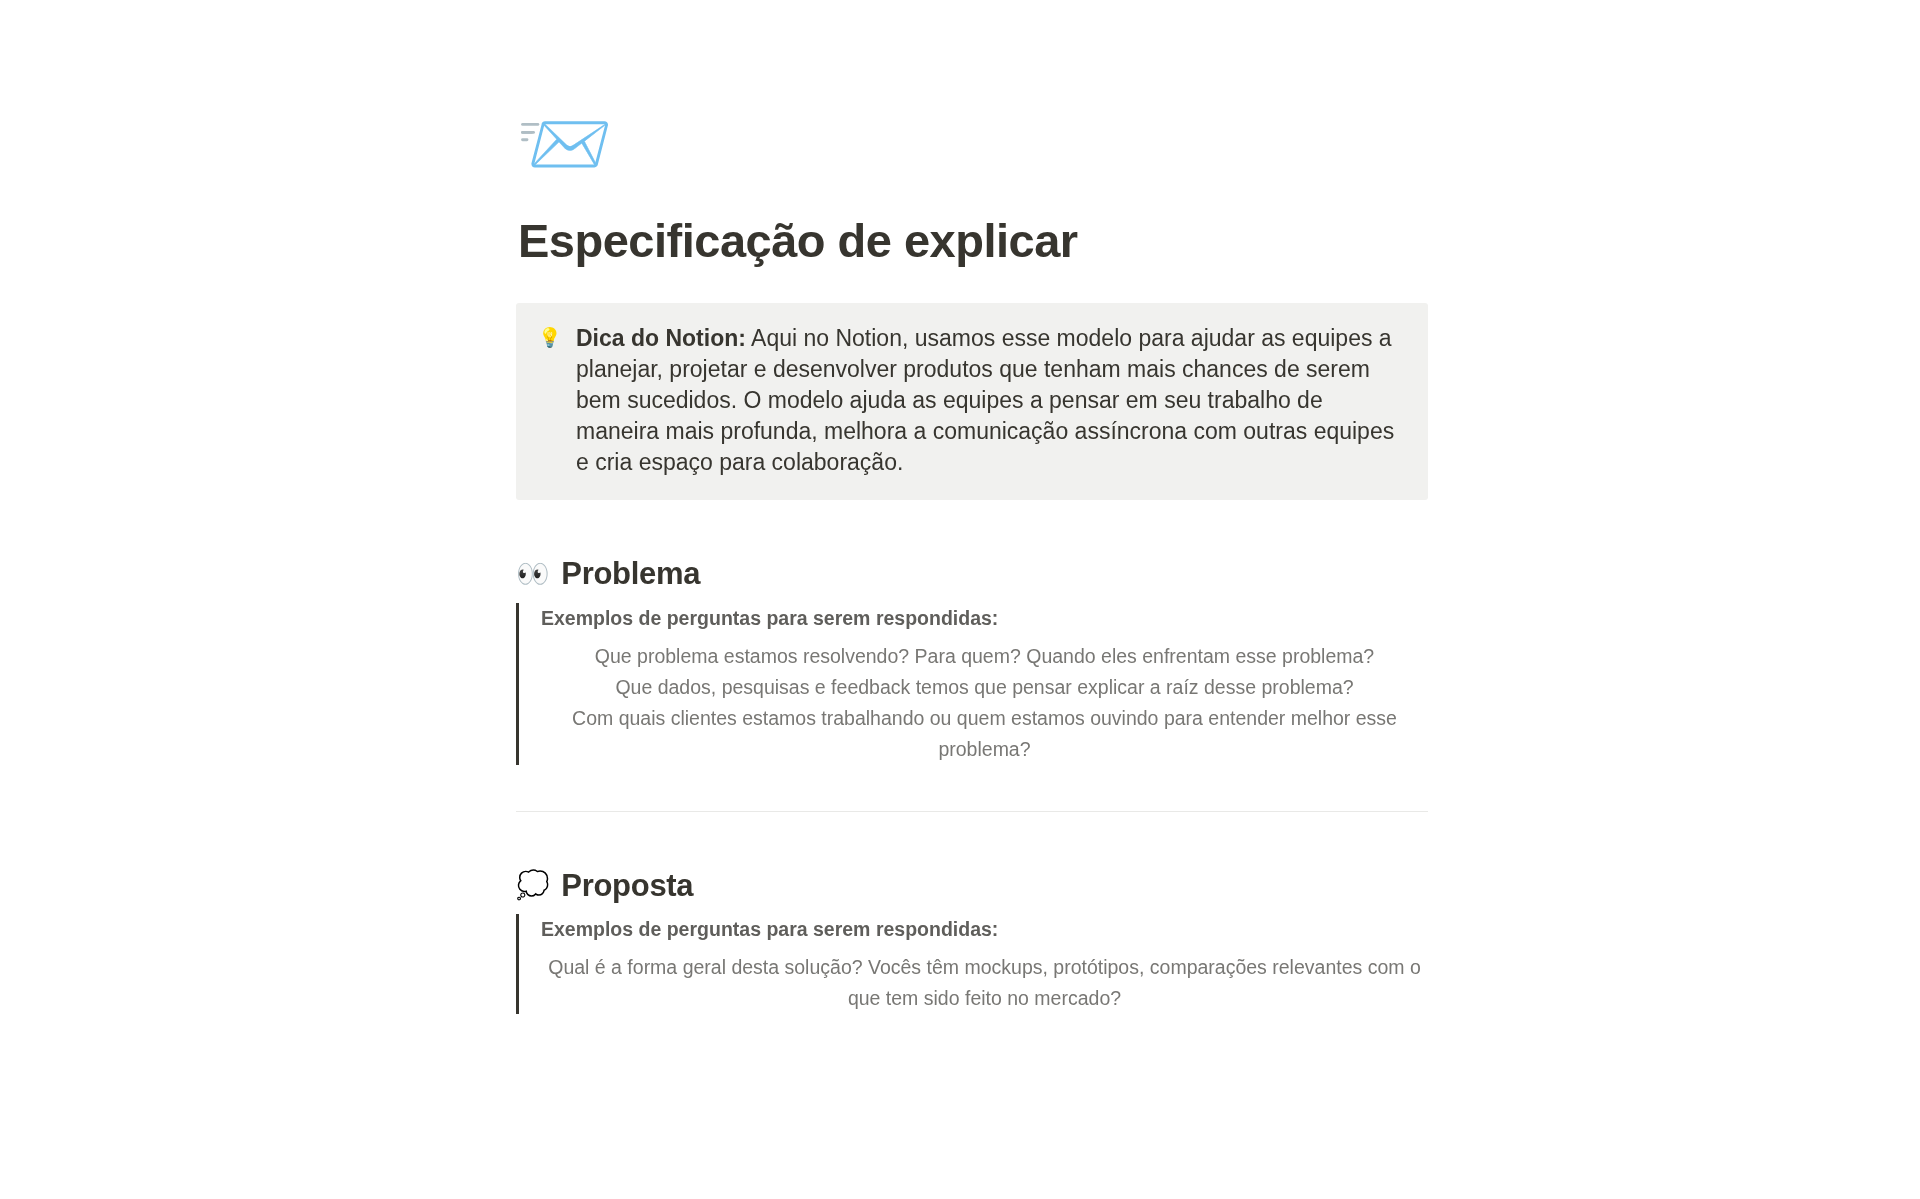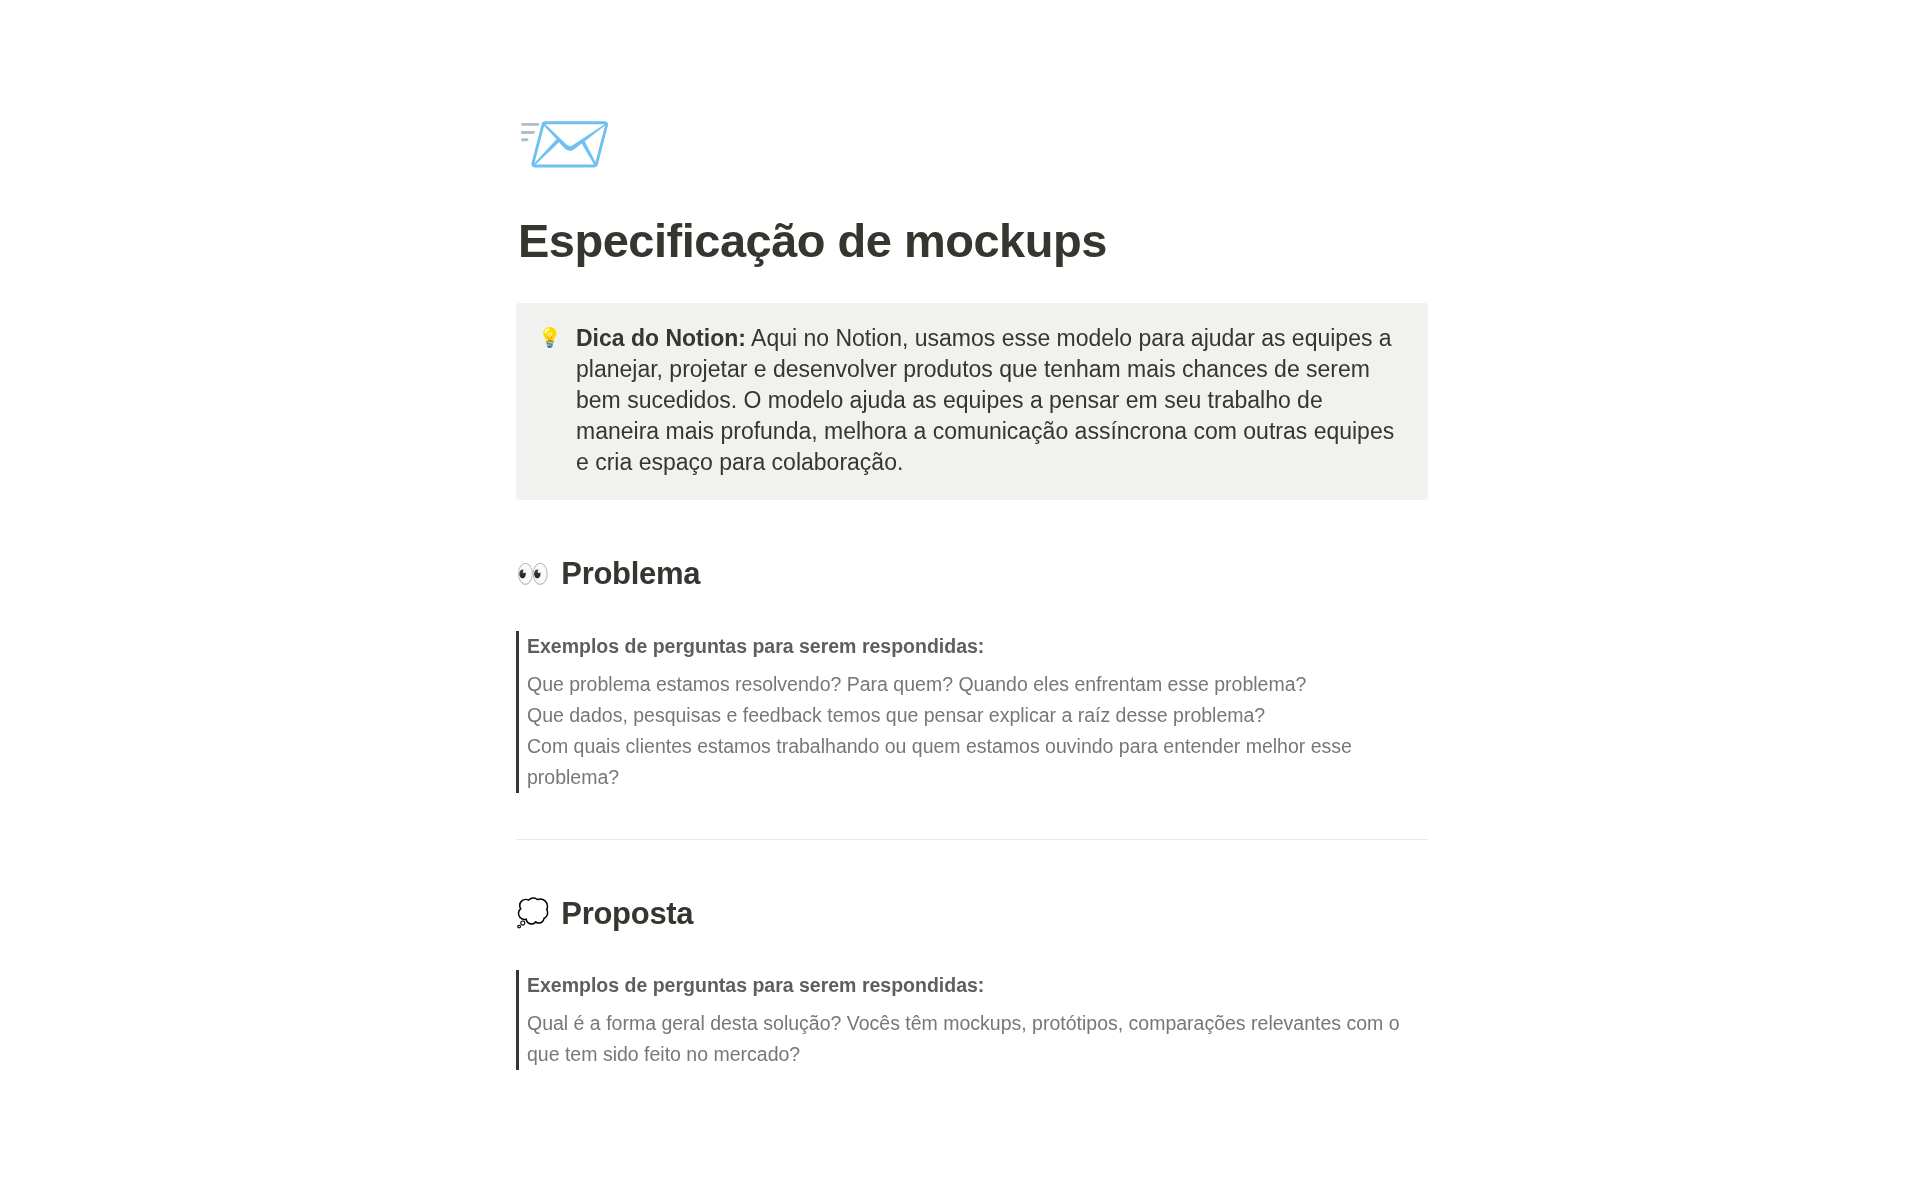--- a/index.html
+++ b/index.html
@@ -79,52 +79,53 @@
     color: #37352f;
     display: flex;
     align-items: center;
     gap: 12px;
   }
   .section-heading .emoji {
     font-size: 27px;
     line-height: 1;
   }
   .quote {
-    margin-top: 36px;
+    margin-top: 8px;
     border-left: 3px solid #37352f;
-    padding-left: 8px;
+    padding-left: 22px;
   }
   .quote-lead {
     font-size: 19.5px;
     font-weight: bold;
     color: #5f5e5b;
     line-height: 31px;
     margin-bottom: 7px;
   }
   .quote-line {
     font-size: 19.5px;
     color: #787774;
     line-height: 31px;
+    text-align: center;
   }
   .divider {
     margin-top: 46px;
     height: 1px;
     background: #e9e9e7;
     width: 100%;
   }
 </style>
 </head>
 <body>
 
 <div class="page">
   <div class="content">
 
     <div class="page-icon">📨</div>
 
-    <h1 class="page-title">Especificação de mockups</h1>
+    <h1 class="page-title">Especificação de explicar</h1>
 
     <div class="callout">
       <div class="callout-icon">💡</div>
       <div class="callout-text"><b>Dica do Notion:</b><span> Aqui no Notion, usamos esse modelo para ajudar as equipes a planejar, projetar e desenvolver produtos que tenham mais chances de serem bem sucedidos. O modelo ajuda as equipes a pensar em seu trabalho de maneira mais profunda, melhora a comunicação assíncrona com outras equipes e cria espaço para colaboração.</span></div>
     </div>
 
     <div class="section">
       <div class="section-heading">
         <span class="emoji">👀</span>
         <span>Problema</span>

